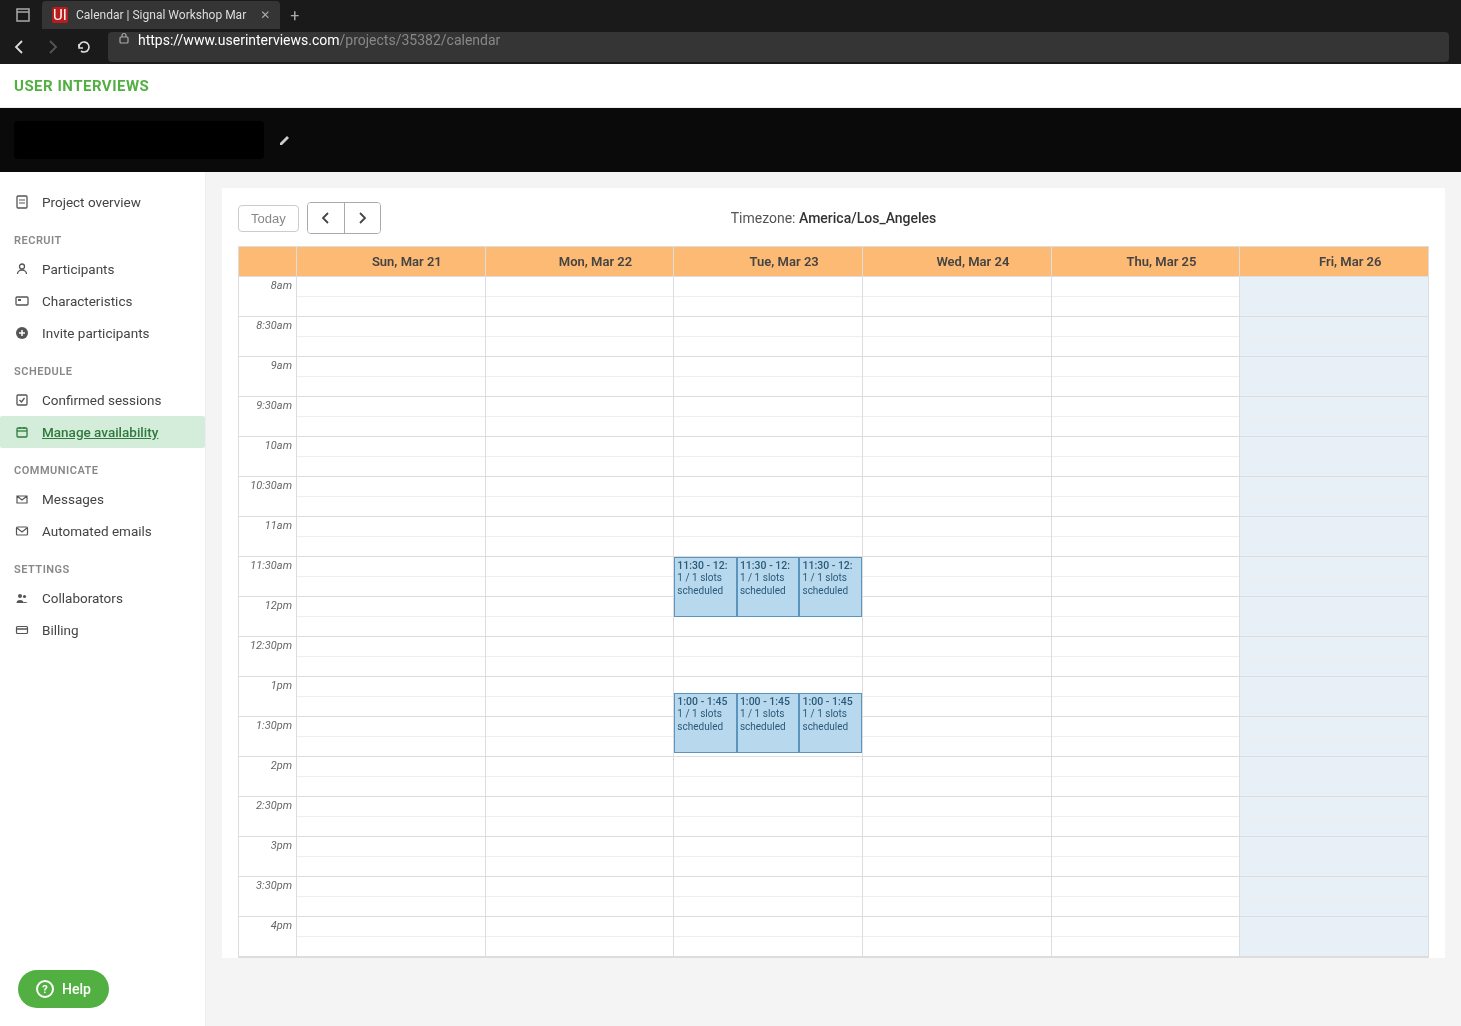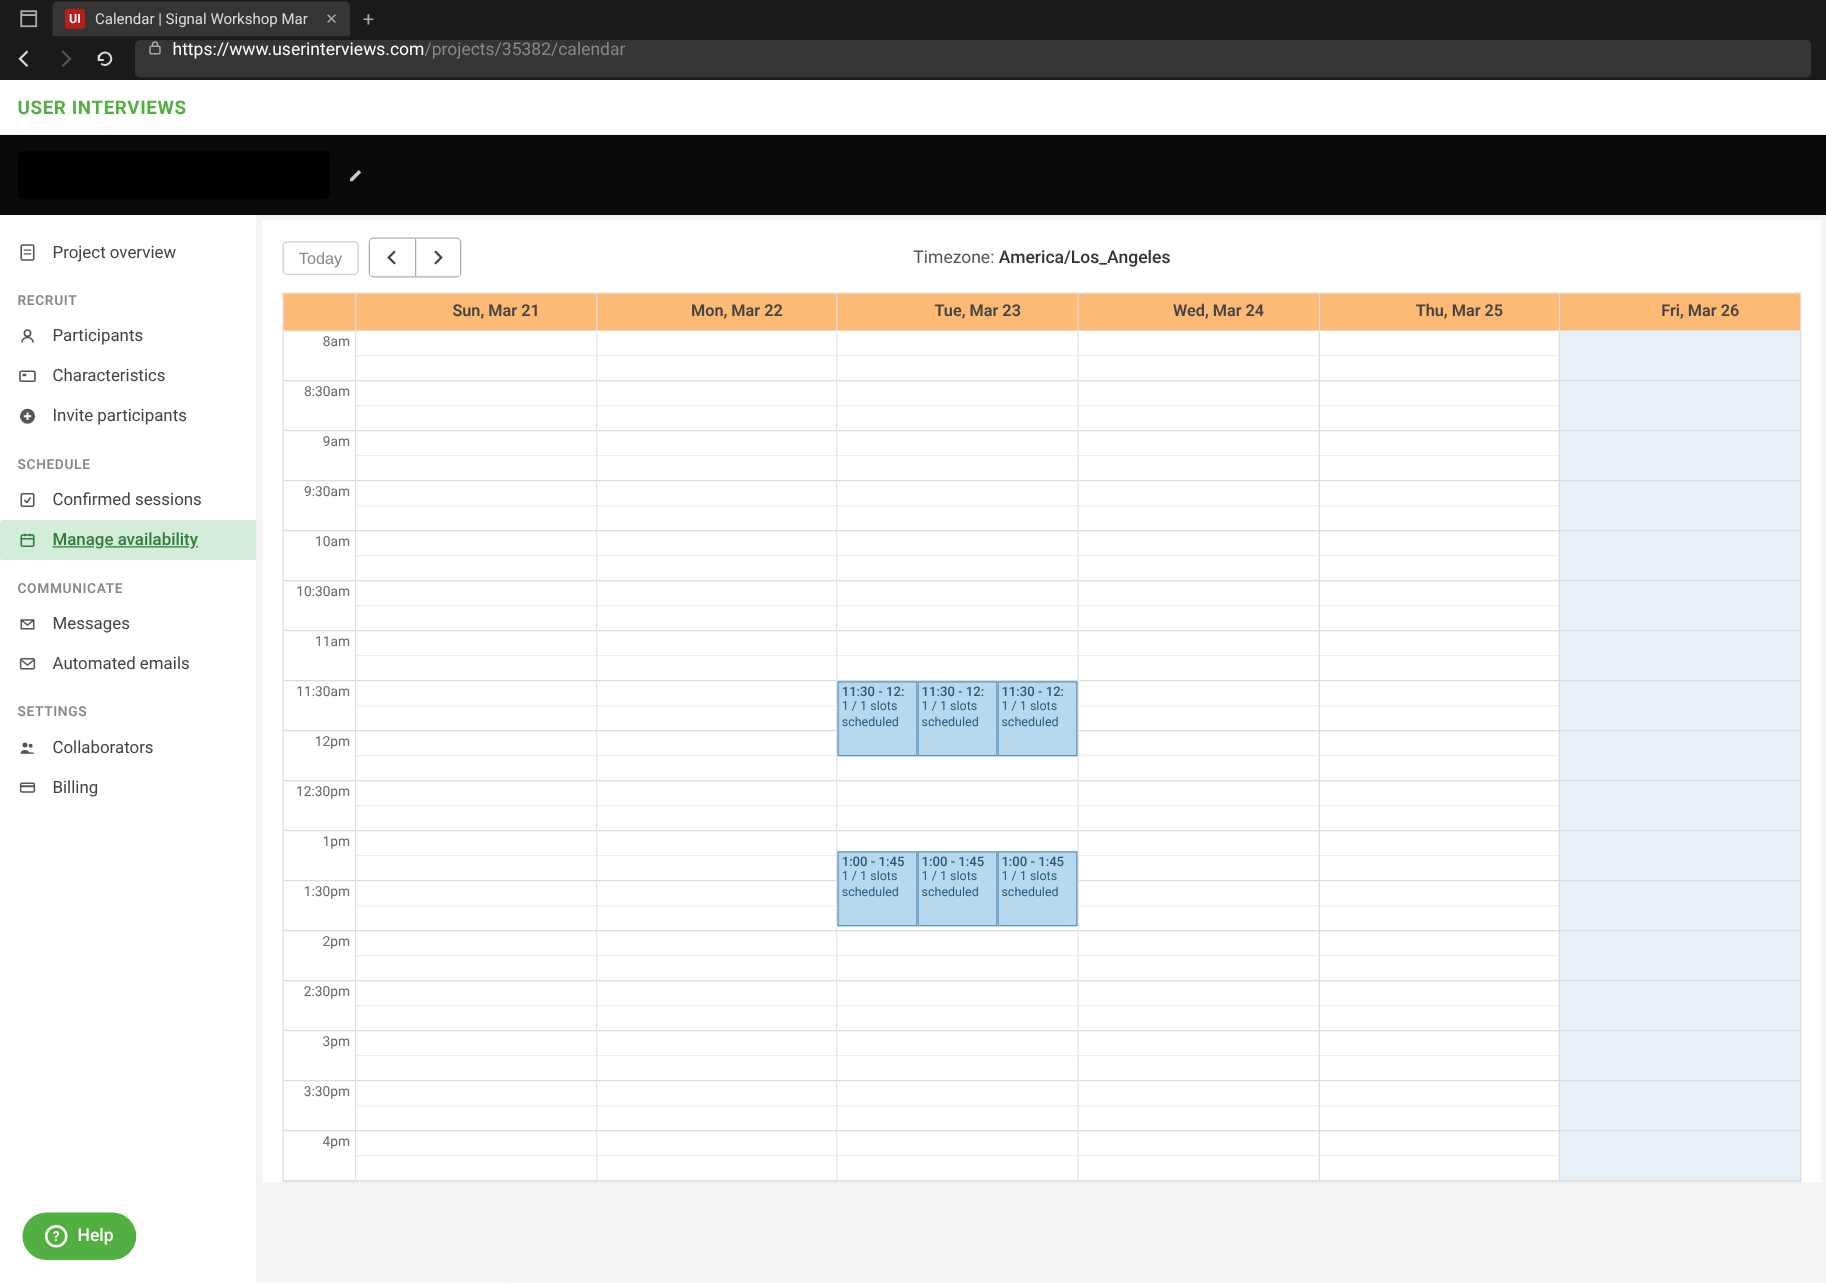--- a/index.html
+++ b/index.html
@@ -12,21 +12,21 @@
   }
   
   .browser-chrome { background: #1a1a1a; height: 64px; }
   .tab-bar { height: 30px; display: flex; align-items: center; padding-left: 8px; }
   .tab-menu-btn { width: 30px; height: 30px; display:flex; align-items:center; justify-content:center; color:#ccc; }
   .tab {
     display: flex; align-items: center; gap: 8px; background: #353535;
     padding: 4px 10px; border-radius: 4px 4px 0 0; color: #ddd; font-size: 12px;
     height: 28px; margin-left: 4px;
   }
-  .tab .favicon { width: 16px; height: 16px; background: #b91c1c; border-radius: 2px; display:flex; align-items:center; justify-content:center; color:#fff; font-size:10px; font-weight:bold;}
+  .tab .favicon { width: 16px; height: 16px; background: #b91c1c; border-radius: 2px; display:flex; align-items:center; justify-content:center; color:#fff; font-size:15px; font-weight:normal;}
   .tab .close { color:#aaa; margin-left: 6px; cursor:pointer;}
   .new-tab-btn { color:#aaa; margin-left: 10px; font-size: 16px;}
   .addr-bar { height: 34px; display:flex; align-items:center; gap:12px; padding: 0 12px;}
   .nav-btn { color:#ccc; width:20px; text-align:center; }
   .nav-btn.dim { color:#555; }
   .url-input {
     flex:1; background:#353535; border-radius:4px; height:30px; display:flex;
     align-items:flex-start; padding:0 10px; gap:8px; color:#fff; font-size:14px;
   }
   .url-input .lock { color:#aaa; font-size:12px;}
@@ -50,21 +50,21 @@
   .side-section { padding:16px 14px 6px; font-size:11px; letter-spacing:0.5px; color:#888; font-weight:600;}
   .help-btn {
     position:absolute; bottom:18px; left:18px; background:#52b043; color:#fff;
     border-radius:30px; padding:10px 18px; display:flex; gap:8px; align-items:center;
     font-size:14px; font-weight:500;
   }
   .help-btn .qmark { width:18px; height:18px; border:2px solid #fff; border-radius:50%;
     display:flex; align-items:center; justify-content:center; font-size:11px; font-weight:bold;}
   
   .main { flex:1; background:#f4f4f4; overflow:hidden; }
-  .calendar-wrap { background:#fff; margin:4px; padding:12px 16px 0;}
+  .calendar-wrap { background:#fff; margin:16px; padding:12px 16px 0;}
   .cal-toolbar { display:flex; align-items:center; gap:8px; position:relative; height:36px;}
   .today-btn {
     border:1px solid #ccc; border-radius:4px; background:#fff; color:#888;
     padding:5px 12px; font-size:13px;
   }
   .nav-group { display:flex; border:1px solid #aaa; border-radius:4px; overflow:hidden;}
   .nav-arrow { width:36px; height:30px; display:flex; align-items:center; justify-content:center;
     background:#fff; color:#555; font-size:14px;}
   .nav-arrow + .nav-arrow { border-left:1px solid #aaa;}
   .tz { position:absolute; left:50%; transform:translateX(-50%); font-size:14px; color:#555;}
@@ -74,21 +74,21 @@
   .cal-head { display:flex; height:30px; border-bottom:1px solid #ddd; background:#fdba74;gap:32px;}
   .time-col-head { width:58px; border-right:1px solid #ddd;}
   .day-col-head {
     flex:1; display:flex; align-items:center; justify-content:center;
     font-size:13px; font-weight:600; color:#444; border-right:1px solid #ddd;
   }
   .day-col-head:last-child { border-right:none;}
   .cal-body { display:flex; position:relative;}
   .time-col { width:58px; border-right:1px solid #ddd;}
   .time-slot { height:40px; border-bottom:1px solid #ddd; font-size:11px; color:#666;
-    display:flex; align-items:flex-start; justify-content:flex-end; padding:2px 4px 0 0;}
+    display:flex; align-items:flex-start; justify-content:flex-end; padding:2px 4px 0 0;font-style:italic;}
   .day-col { flex:1; border-right:1px solid #ddd; position:relative; background:#fff;}
   .day-col:last-child { border-right:none;}
   .day-col.fri { background:#e8f0f7;}
   .grid-row { height:20px; border-bottom:1px solid #eee;}
   .grid-row.hr { border-bottom:1px solid #ddd;}
   
   .event-row { position:absolute; left:0; right:0; display:flex; gap:0;}
   .event {
     flex:1; background:#b8d9ed; border:1px solid #5a95bf; font-size:10.5px;
     color:#2a5a7a; padding:1px 2px; line-height:1.25; overflow:hidden;

